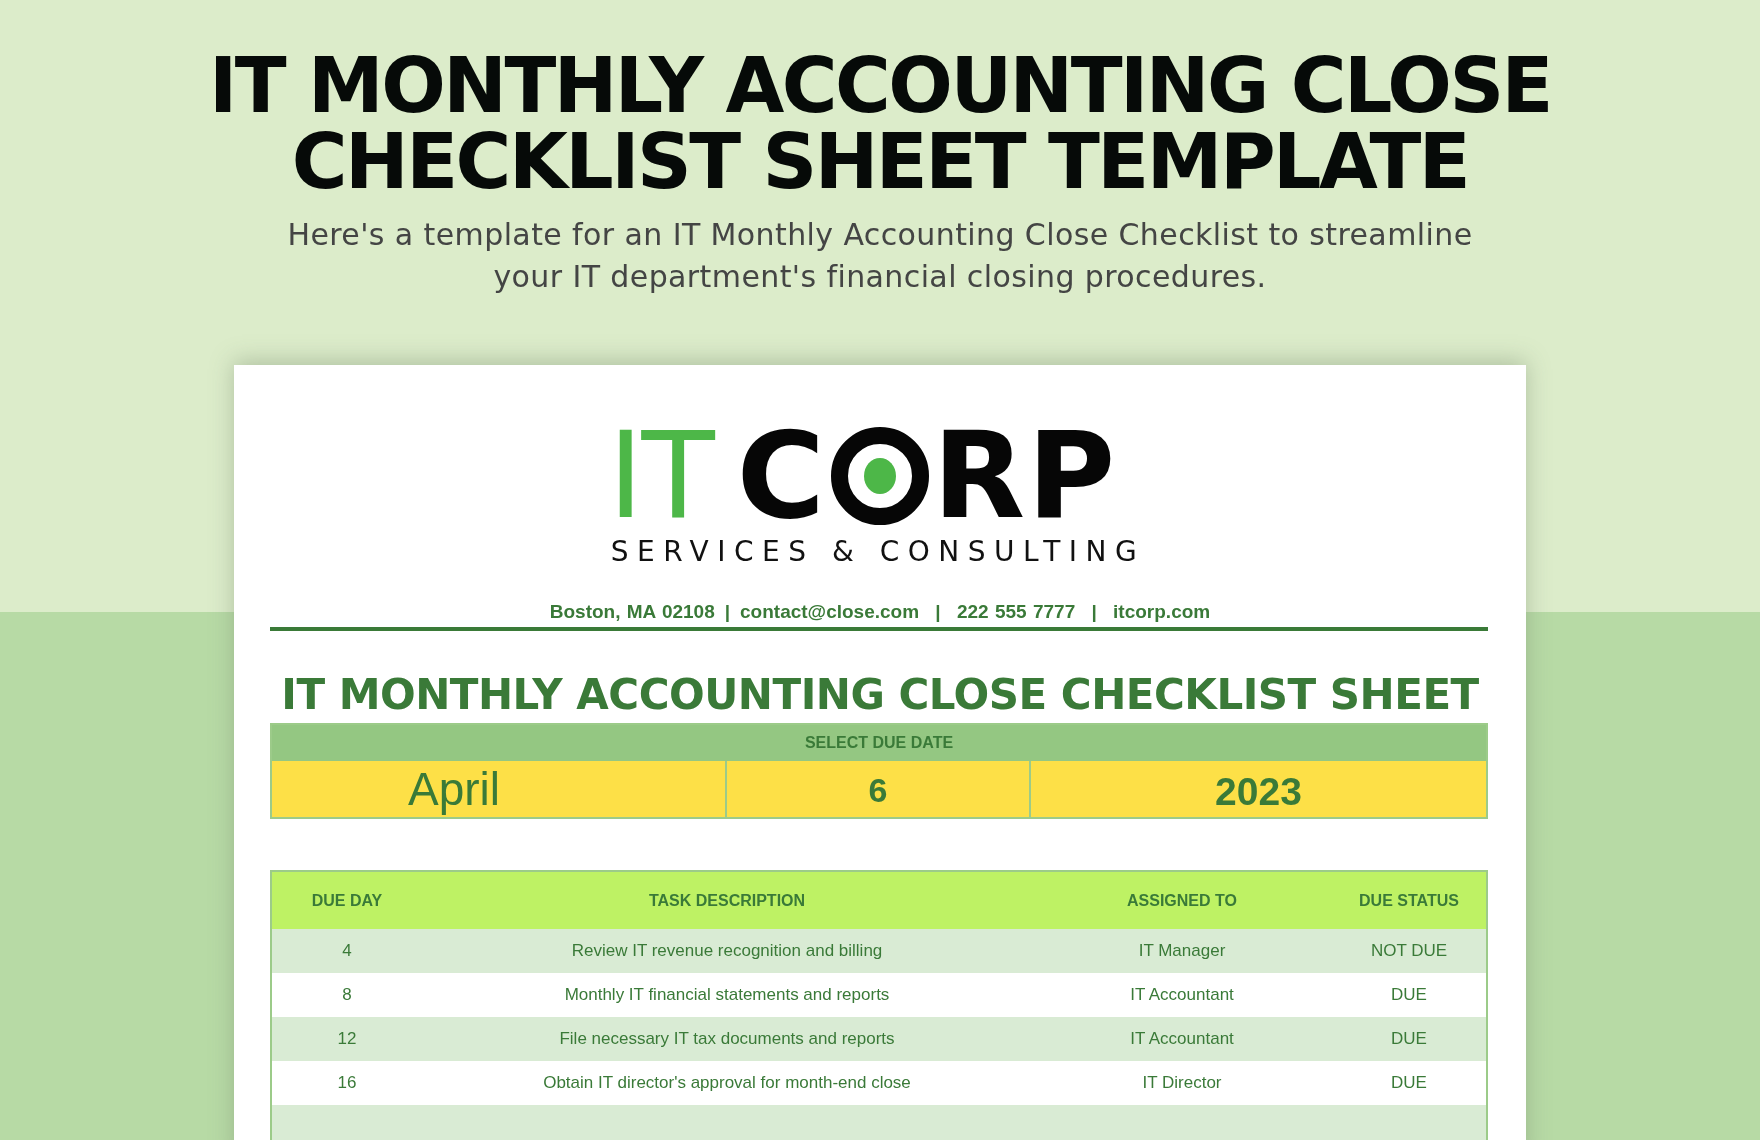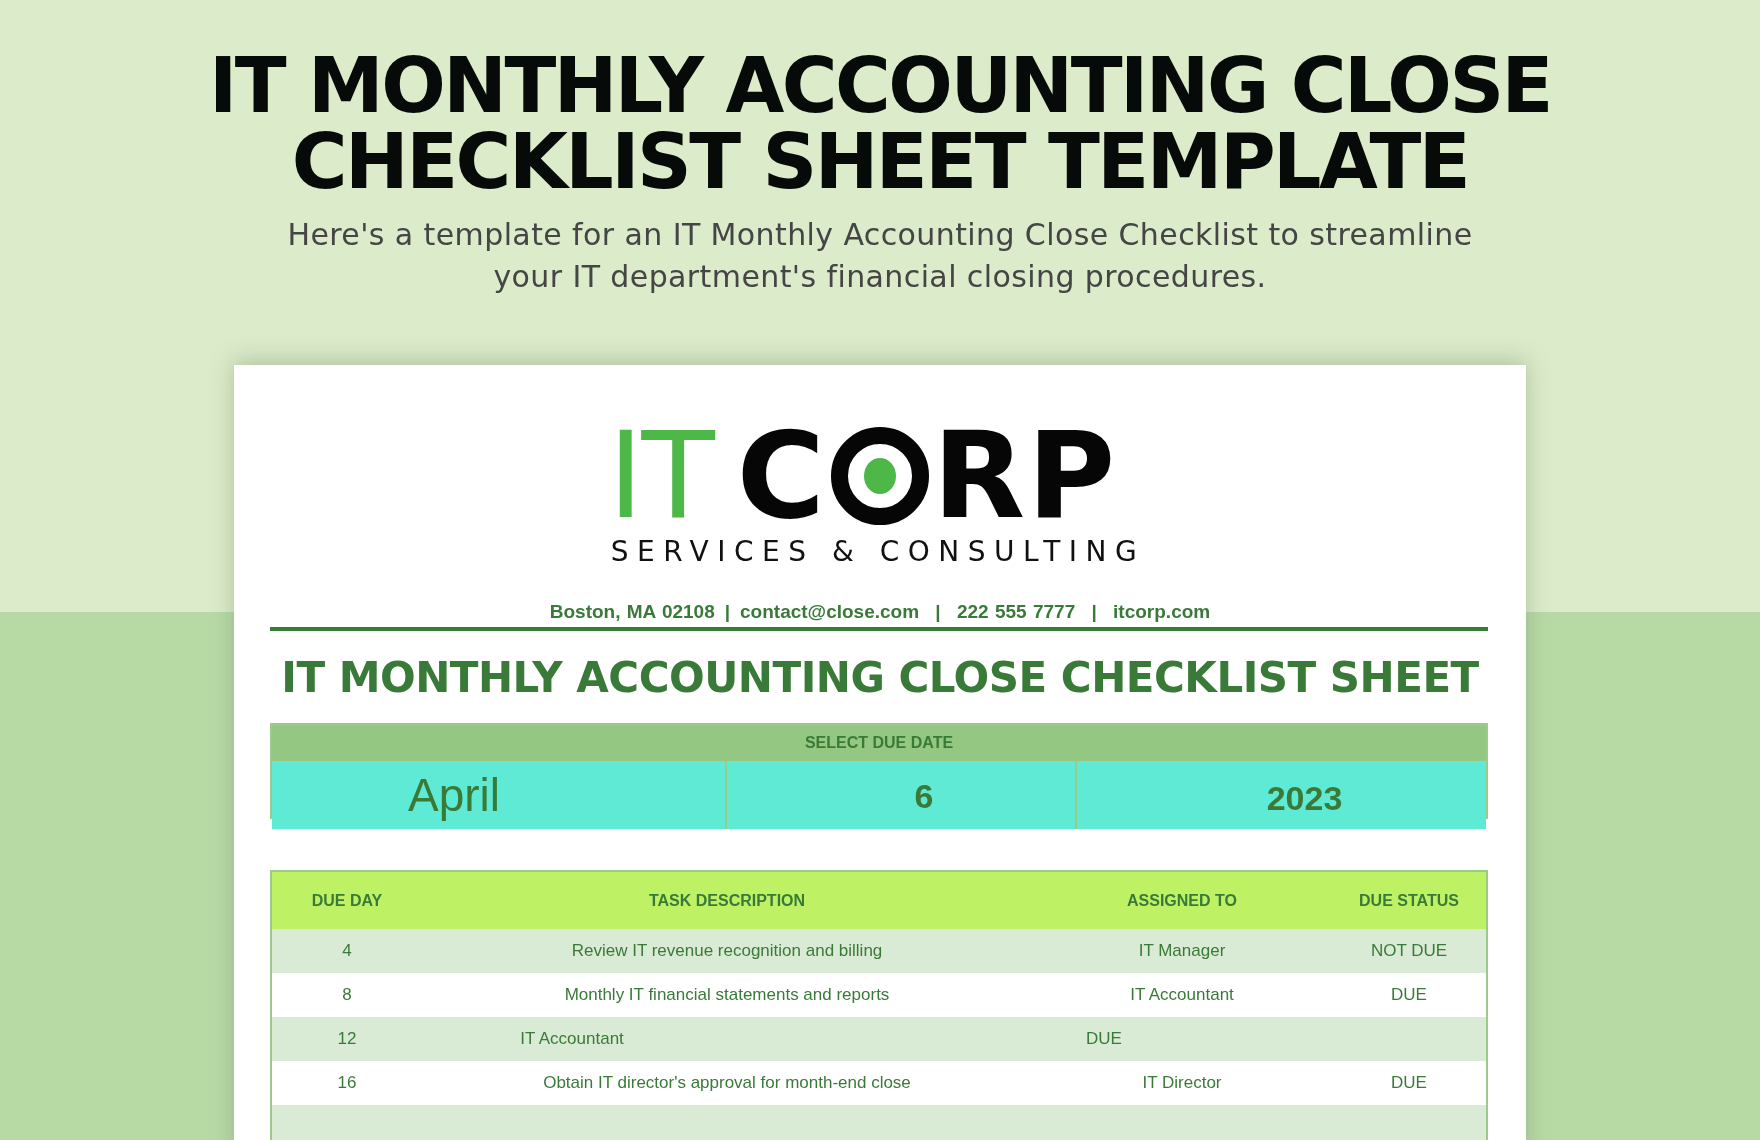--- a/index.html
+++ b/index.html
@@ -70,44 +70,44 @@
     text-align: center;
     font-size: 19px; font-weight: bold; color: #3a7a38;
     word-spacing: 1px;
   }
   .contact span { margin: 0 5px; }
   .rule {
     position: absolute; left: 36px; top: 262px; width: 1218px; height: 4px;
     background: #3a7a38;
   }
   .sheet-title {
-    position: absolute; left: 0; top: 288px; width: 1292px;
+    position: absolute; left: 0; top: 305px; width: 1292px;
     text-align: center;
     font-family: "DejaVu Sans", sans-serif;
     font-size: 42px; font-weight: bold; color: #3a7a38;
     letter-spacing: -0.5px;
   }
   .date-box {
     position: absolute; left: 36px; top: 358px; width: 1218px; height: 96px;
     border: 2px solid #9ccb89;
   }
   .date-head {
     height: 36px; background: #94c782;
     text-align: center; line-height: 36px;
     font-size: 16px; font-weight: bold; color: #3a7a38;
   }
-  .date-row { display: flex; height: 68px; background: #5eead4; gap: 46px; }
+  .date-row { display: flex; height: 56px; background: #fde047; }
   .date-cell {
     display: flex; align-items: center; justify-content: center;
     color: #3a7a38; border-right: 2px solid #9ccb89;
   }
   .date-cell:last-child { border-right: none; }
   .date-month { width: 455px; font-size: 46px; justify-content: flex-start; padding-left: 136px; }
   .date-day { width: 304px; font-size: 34px; font-weight: bold; padding-top: 2px; }
-  .date-year { flex: 1; font-size: 34px; font-weight: bold; padding-top: 6px; }
+  .date-year { flex: 1; font-size: 39px; font-weight: bold; padding-top: 6px; }
   .table {
     position: absolute; left: 36px; top: 505px; width: 1218px; height: 300px;
     border-left: 2px solid #9ccb89; border-right: 2px solid #9ccb89;
     border-top: 2px solid #9ccb89;
   }
   .t-head {
     display: flex; height: 57px; background: #bef264;
     font-size: 16px; font-weight: bold; color: #3a7a38;
     align-items: center;
   }
@@ -182,20 +182,21 @@
       <div class="c4">NOT DUE</div>
     </div>
     <div class="t-row even">
       <div class="c1">8</div>
       <div class="c2">Monthly IT financial statements and reports</div>
       <div class="c3">IT Accountant</div>
       <div class="c4">DUE</div>
     </div>
     <div class="t-row odd">
       <div class="c1">12</div>
+      <div class="c2">File necessary IT tax documents and reports</div>
       <div class="c3">IT Accountant</div>
       <div class="c4">DUE</div>
     </div>
     <div class="t-row even">
       <div class="c1">16</div>
       <div class="c2">Obtain IT director's approval for month-end close</div>
       <div class="c3">IT Director</div>
       <div class="c4">DUE</div>
     </div>
     <div class="t-row empty"></div>

